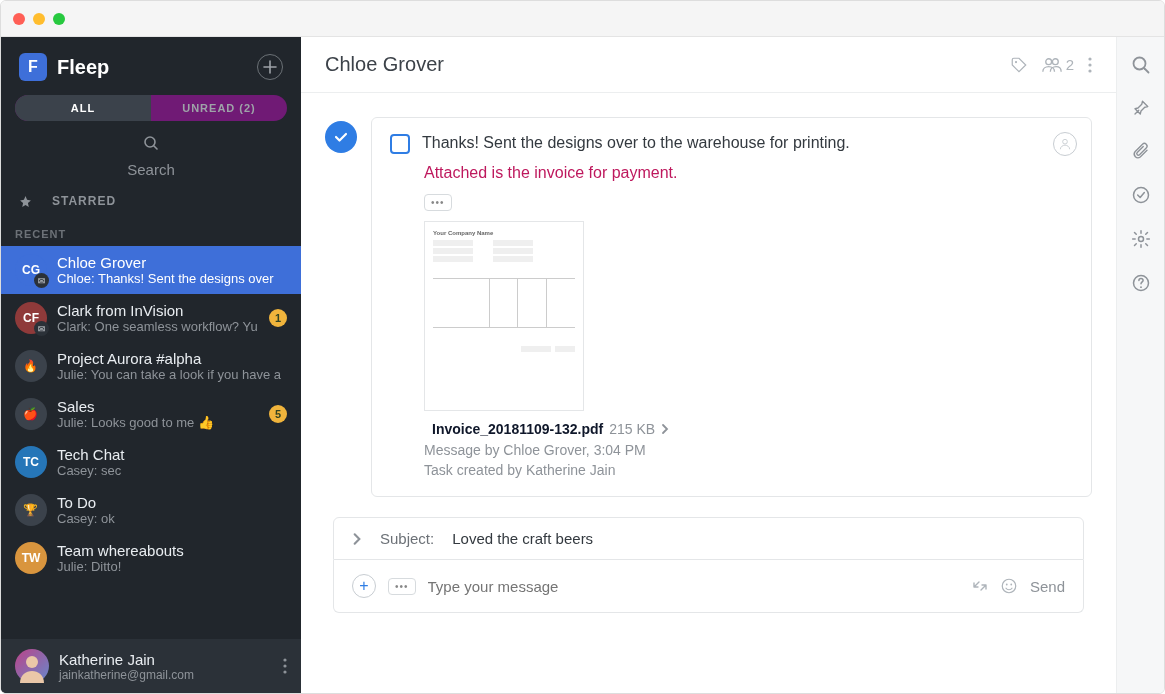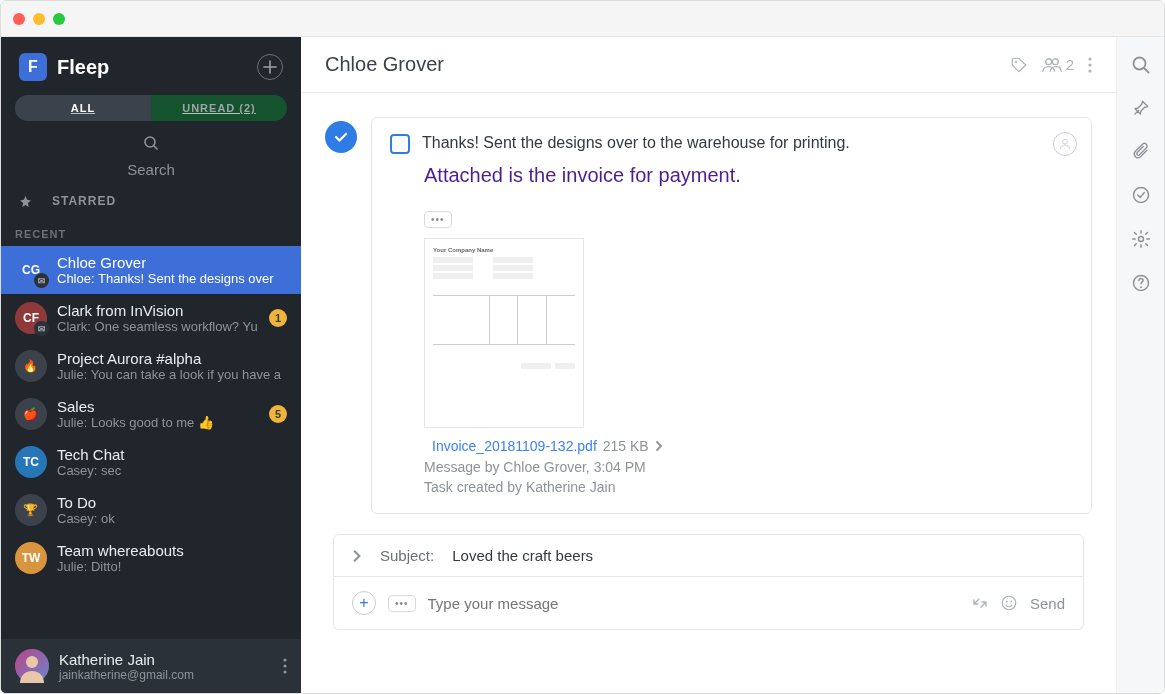--- a/index.html
+++ b/index.html
@@ -9,21 +9,21 @@
 .traffic span { width: 12px; height: 12px; border-radius: 50%; display: inline-block; }
 .t-red { background: #ff5f56; } .t-yellow { background: #ffbd2e; } .t-green { background: #27c93f; }
 .app { flex: 1; display: flex; min-height: 0; }
 
 .sidebar { width: 300px; background: #21262c; color: #b7bcc1; display: flex; flex-direction: column; }
 .sb-header { display: flex; align-items: center; padding: 16px 18px 14px; justify-content: space-between; }
 .brand { display: flex; align-items: center; gap: 10px; }
 .brand-icon { width: 28px; height: 28px; background: #3e6fd9; border-radius: 6px; display:flex; align-items:center; justify-content:center; color:#fff; font-weight:700; font-size:16px; }
 .brand-name { color: #fff; font-size: 20px; font-weight: 600; }
 .add-btn { width: 26px; height: 26px; border: 1.5px solid #6b7176; border-radius: 50%; display:flex; align-items:center; justify-content:center; color:#9ea3a8; font-size:16px; cursor:pointer; }
-.seg { margin: 0 14px; display:flex; background:#14532d; border-radius:14px; height:26px; overflow:hidden;text-decoration:underline; }
+.seg { margin: 0 14px; display:flex; background:#701a75; border-radius:14px; height:26px; overflow:hidden; }
 .seg div { flex:1; display:flex; align-items:center; justify-content:center; font-size:11px; letter-spacing:1px; font-weight:600; color:#9ea3a8; cursor:pointer; }
 .seg .active { background:#3b424b; color:#fff; }
 .search-row { display:flex; align-items:center; gap:10px; padding: 14px 18px 8px; color:#8e9399; font-size:15px;flex-direction:column; }
 .starred-row { display:flex; align-items:center; gap:20px; padding: 8px 18px; color:#8e9399; font-size:12px; letter-spacing:1px; font-weight:600; }
 .recent-hdr { padding: 12px 14px 6px; color:#6c7177; font-size:11px; letter-spacing:1px; font-weight:600; }
 .convs { flex:1; overflow:auto; }
 .conv { display:flex; align-items:center; gap:10px; padding: 8px 14px; cursor:pointer; position:relative; }
 .conv.selected { background:#3e6fd9; }
 .conv.selected .c-title, .conv.selected .c-preview { color:#fff; }
 .avatar { width:32px; height:32px; border-radius:50%; display:flex; align-items:center; justify-content:center; font-size:12px; font-weight:600; color:#fff; flex-shrink:0; position:relative; }
@@ -42,27 +42,27 @@
 .content { flex:1; display:flex; flex-direction:column; min-width:0; }
 .chat-header { display:flex; align-items:center; padding: 16px 24px; border-bottom:1px solid #eceeef; gap:14px; }
 .chat-title { font-size:20px; color:#3c4249; font-weight:500; flex:1; }
 .hdr-ico { color:#aeb4ba; cursor:pointer; display:flex; align-items:center; gap:4px; font-size:15px; }
 .msg-area { flex:1; overflow:auto; padding: 24px 24px 12px; }
 .task { display:flex; gap:14px; }
 .check-circle { width:32px;height:32px;border-radius:50%;background:#2f7de4;display:flex;align-items:center;justify-content:center;color:#fff;flex-shrink:0; margin-top:4px; }
 .card { flex:1; border:1px solid #e4e6e8; border-radius:6px; padding:16px 18px; position:relative; }
 .card .cbox { width:20px;height:20px;border:2px solid #2f7de4;border-radius:4px;display:inline-block;vertical-align:middle;margin-right:12px; }
 .card-line { color:#33393f; font-size:16px; }
-.card-sub { margin:10px 0 12px 34px; color:#4c1d95; font-size:20px; }
+.card-sub { margin:10px 0 0 34px; color:#be185d; font-size:16px; }
 .card-avatar { position:absolute; top:14px; right:14px; width:24px;height:24px;border:1px solid #c8cdd2;border-radius:50%; display:flex;align-items:center;justify-content:center;color:#c8cdd2; }
 .more-dots { margin:12px 0 0 34px; display:inline-flex; border:1px solid #d7dbde; border-radius:4px; padding:2px 6px; font-size:10px; color:#888; cursor:pointer; letter-spacing:1px; }
 .attach-preview { margin:10px 0 0 34px; width:160px; height:190px; border:1px solid #e4e6e8; background:#fff; padding:8px; font-size:5px; color:#666; display:flex; flex-direction:column; gap:4px; }
 .attach-preview .rowx { height:6px; background:#efefef; }
 .file-row { margin:10px 0 0 34px; display:flex; align-items:center; gap:6px; font-size:14px; }
-.file-name { color:#3b82f6; font-weight:400;padding-left:8px; }
+.file-name { color:#0f172a; font-weight:700;padding-left:8px; }
 .file-size { color:#8e9399; }
 .meta { margin:4px 0 0 34px; color:#8e9399; font-size:14px; line-height:1.4; }
 .subject-row { margin: 20px 8px 0; border:1px solid #e4e6e8; border-radius:6px 6px 0 0; padding:12px 18px; display:flex; align-items:center; gap:18px; color:#6c7177; font-size:15px; }
 .subject-val { color:#33393f; }
 .compose { margin: 0 8px 10px; border:1px solid #e4e6e8; border-top:none; border-radius:0 0 6px 6px; padding:14px 18px; display:flex; align-items:center; gap:12px; color:#aeb4ba; }
 .compose input { flex:1; border:none; outline:none; font-size:15px; color:#555; }
 .plus-btn { width:24px;height:24px;border:1px solid #c8cdd2;border-radius:50%;display:flex;align-items:center;justify-content:center;color:#2f7de4;font-size:16px;cursor:pointer; }
 .send-lbl { color:#8e9399; font-size:15px; cursor:pointer; }
 
 .rail { width:48px; background:#f6f7f8; border-left:1px solid #eceeef; display:flex; flex-direction:column; align-items:center; padding-top:18px; gap:24px; color:#8e9399; }

